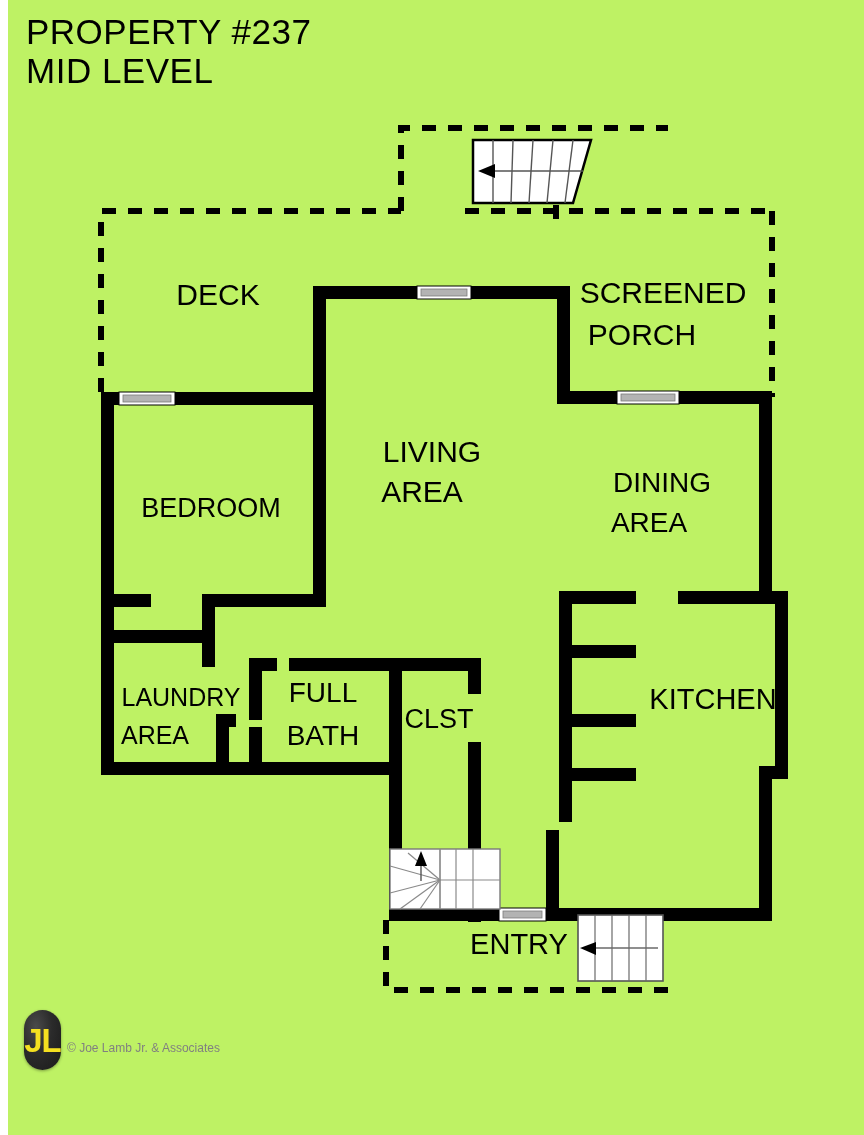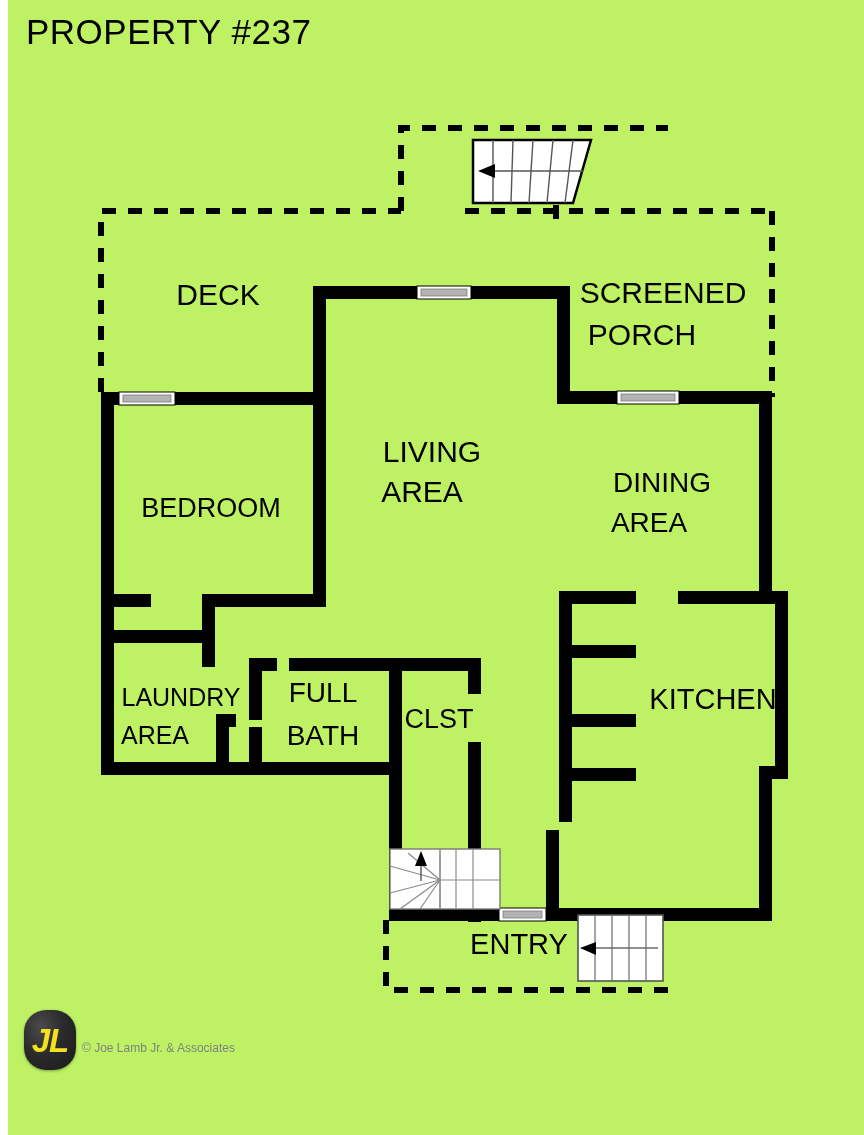--- a/index.html
+++ b/index.html
@@ -49,28 +49,27 @@
     font-weight: 400;
   }
   .logo-block {
     position: absolute;
     left: 16px;
     top: 1010px;
     display: flex;
     align-items: center;
   }
   .logo-mark {
-    width: 52px;
+    width: 37px;
     height: 60px;
     border-radius: 22px;
     background: radial-gradient(ellipse at 32% 28%, #4a4a4a 0%, #2b2b2b 45%, #1a1a1a 100%);
     position: relative;
     box-shadow: 0 1px 3px rgba(0,0,0,0.35);
     flex: none;
-    font-style: italic;
   }
   .logo-mark .jl {
     position: absolute;
     left: 0; right: 0;
     top: 50%;
     transform: translateY(-50%);
     text-align: center;
     color: #f5e020;
     font-family: "Liberation Sans", sans-serif;
     font-weight: 700;
@@ -87,20 +86,21 @@
     padding-top: 16px;
   }
 </style>
 </head>
 <body>
 
 <div id="page">
 
   <div class="title-block">
     <span class="title-line">PROPERTY #237</span>
+    <span class="title-line">MID LEVEL</span>
   </div>
 
   <svg id="plan-svg" width="864" height="1135" viewBox="0 0 864 1135">
 
     <g fill="none" stroke="#000000" stroke-width="6" stroke-dasharray="14 12" stroke-linecap="butt">
 
       <path d="M 93 392 L 93 211 L 393 211"></path>
 
       <path d="M 393 211 L 393 128 L 660 128"></path>
       <path d="M 457 211 L 764 211"></path>

